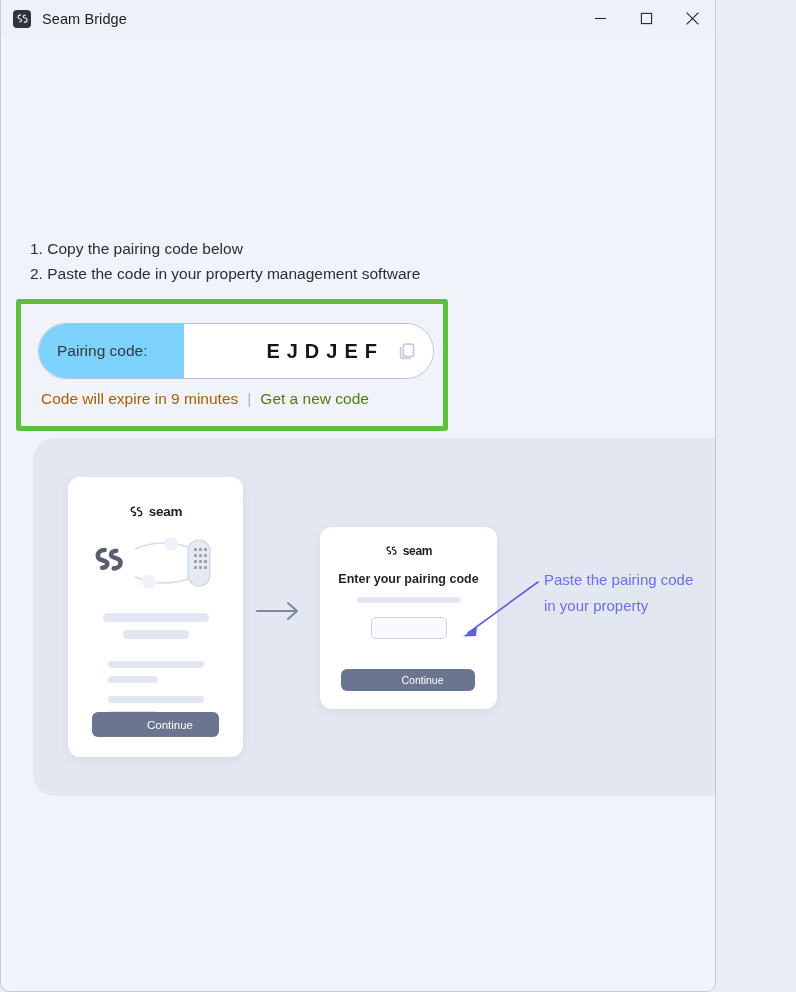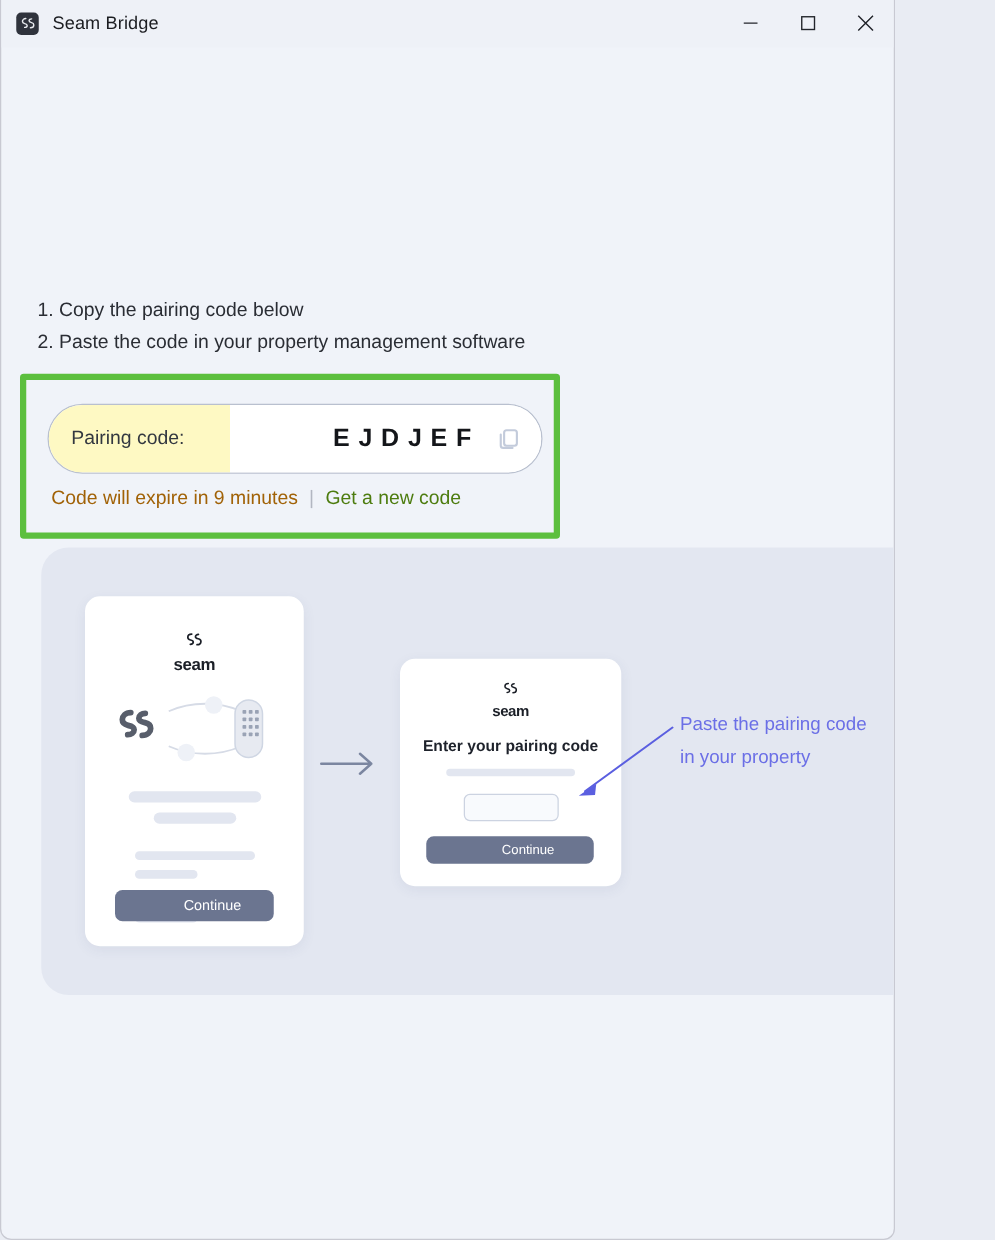--- a/index.html
+++ b/index.html
@@ -89,21 +89,21 @@
     border: 1px solid #b9c0cf;
     border-radius: 28px;
     background: #ffffff;
     overflow: hidden;
     display: flex;
     align-items: center;
   }
   #pairing-label-zone {
     width: 145px;
     height: 100%;
-    background: #fef9c3;
+    background: #7dd3fc;
     display: flex;
     align-items: center;
     flex: none;
   }
   #pairing-label {
     margin-left: 18px;
     font-size: 15.5px;
     color: #333840;
     white-space: nowrap;
   }
@@ -166,24 +166,22 @@
     left: 35px; top: 39px;
     width: 175px; height: 280px;
   }
   #card-two {
     left: 287px; top: 89px;
     width: 177px; height: 182px;
   }
 
   .seam-logo {
     display: flex;
-    align-items: center;
     justify-content: center;
     gap: 5px;
-    flex-direction: column;
   }
   .seam-logo .wordmark {
     font-size: 13.5px;
     font-weight: 700;
     color: #1b1f27;
     letter-spacing: -.3px;
   }
   #card-one .seam-logo { margin-top: 27px; }
   #card-two .seam-logo { margin-top: 17px; }
   #card-two .seam-logo .wordmark { font-size: 12px; }

